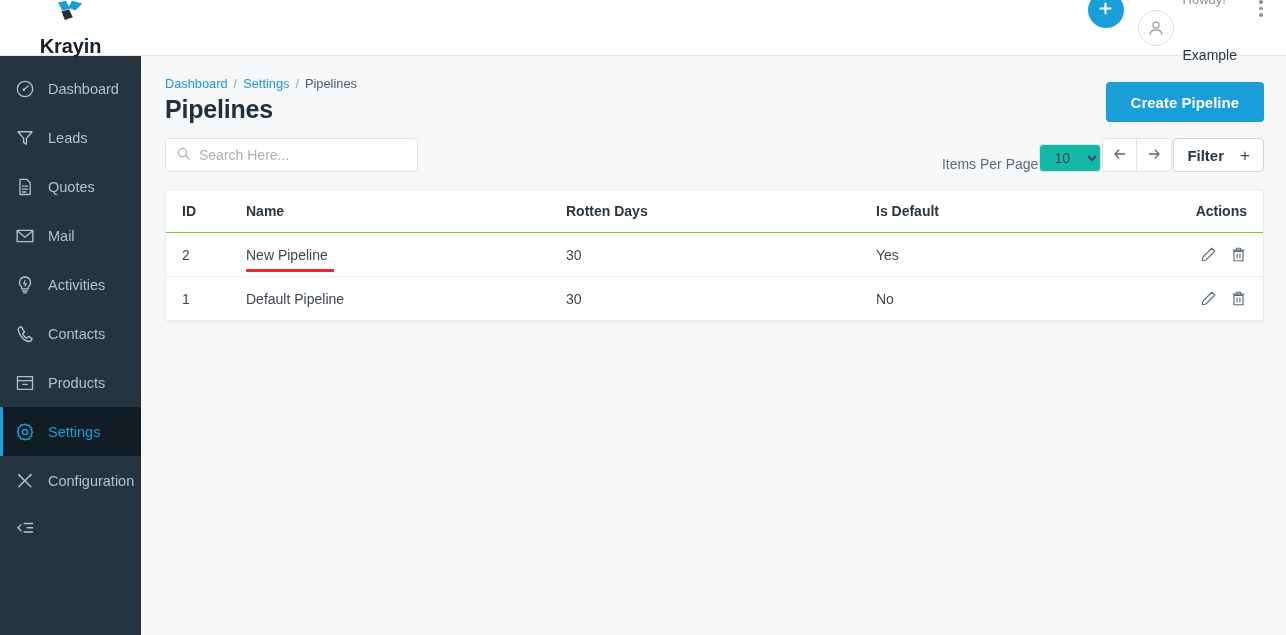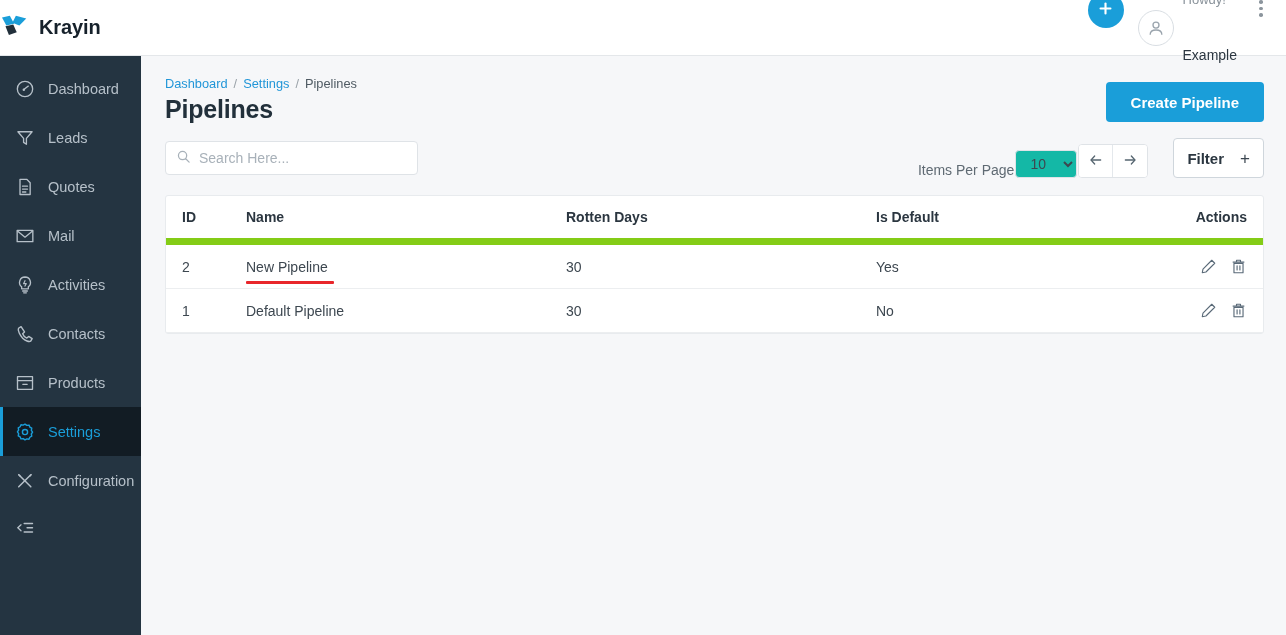--- a/index.html
+++ b/index.html
@@ -33,20 +33,21 @@
     position: relative;
     z-index: 5;
   }
 
   .brand {
     width: 141px;
     height: 100%;
     display: flex;
     align-items: center;
     gap: 9px;
+    flex-direction: column;
   }
   .brand-logo { width: 30px; height: 26px; display: block; }
   .brand-name {
     font-size: 20px;
     font-weight: bold;
     color: #16212b;
     letter-spacing: -0.1px;
   }
 
   .topbar-right {
@@ -250,52 +251,51 @@
     cursor: pointer;
     display: flex;
     align-items: center;
     justify-content: center;
     font-size: 15px;
   }
   .pager button:first-child { border-right: 1px solid #e4e8ec; }
   .pager svg { width: 16px; height: 16px; }
 
   .filter-btn {
-    height: 40px;
+    height: 34px;
     border: 1px solid #cfd6dc;
     border-radius: 4px;
     background: #ffffff;
     color: #2b3640;
     font-size: 15px;
     font-weight: bold;
     font-family: "Liberation Sans", sans-serif;
     padding: 0 13px;
     display: flex;
     align-items: center;
     gap: 16px;
     cursor: pointer;
-    margin-left: 24px;
   }
   .filter-btn .plus { font-weight: normal; font-size: 17px; color: #3b4650; line-height: 1; }
 
   
   .table-card {
     margin-top: 17px;
     background: #ffffff;
     border: 1px solid #e8ebee;
     border-radius: 3px;
   }
   table { width: 100%; border-collapse: collapse; }
   thead th {
     text-align: left;
     font-size: 14px;
     font-weight: bold;
     color: #2b3640;
     padding: 13px 0 13px 0;
-    border-bottom: 7px solid #84cc16;
+    border-bottom: 1px solid #84cc16;
   }
   tbody td {
     font-size: 14px;
     color: #3d4750;
     padding: 13px 0;
     border-bottom: 1px solid #eceef0;
   }
   tbody tr:last-child td { border-bottom: 1px solid #eceef0; }
 
   .col-id    { width: 80px;  padding-left: 16px !important; }

